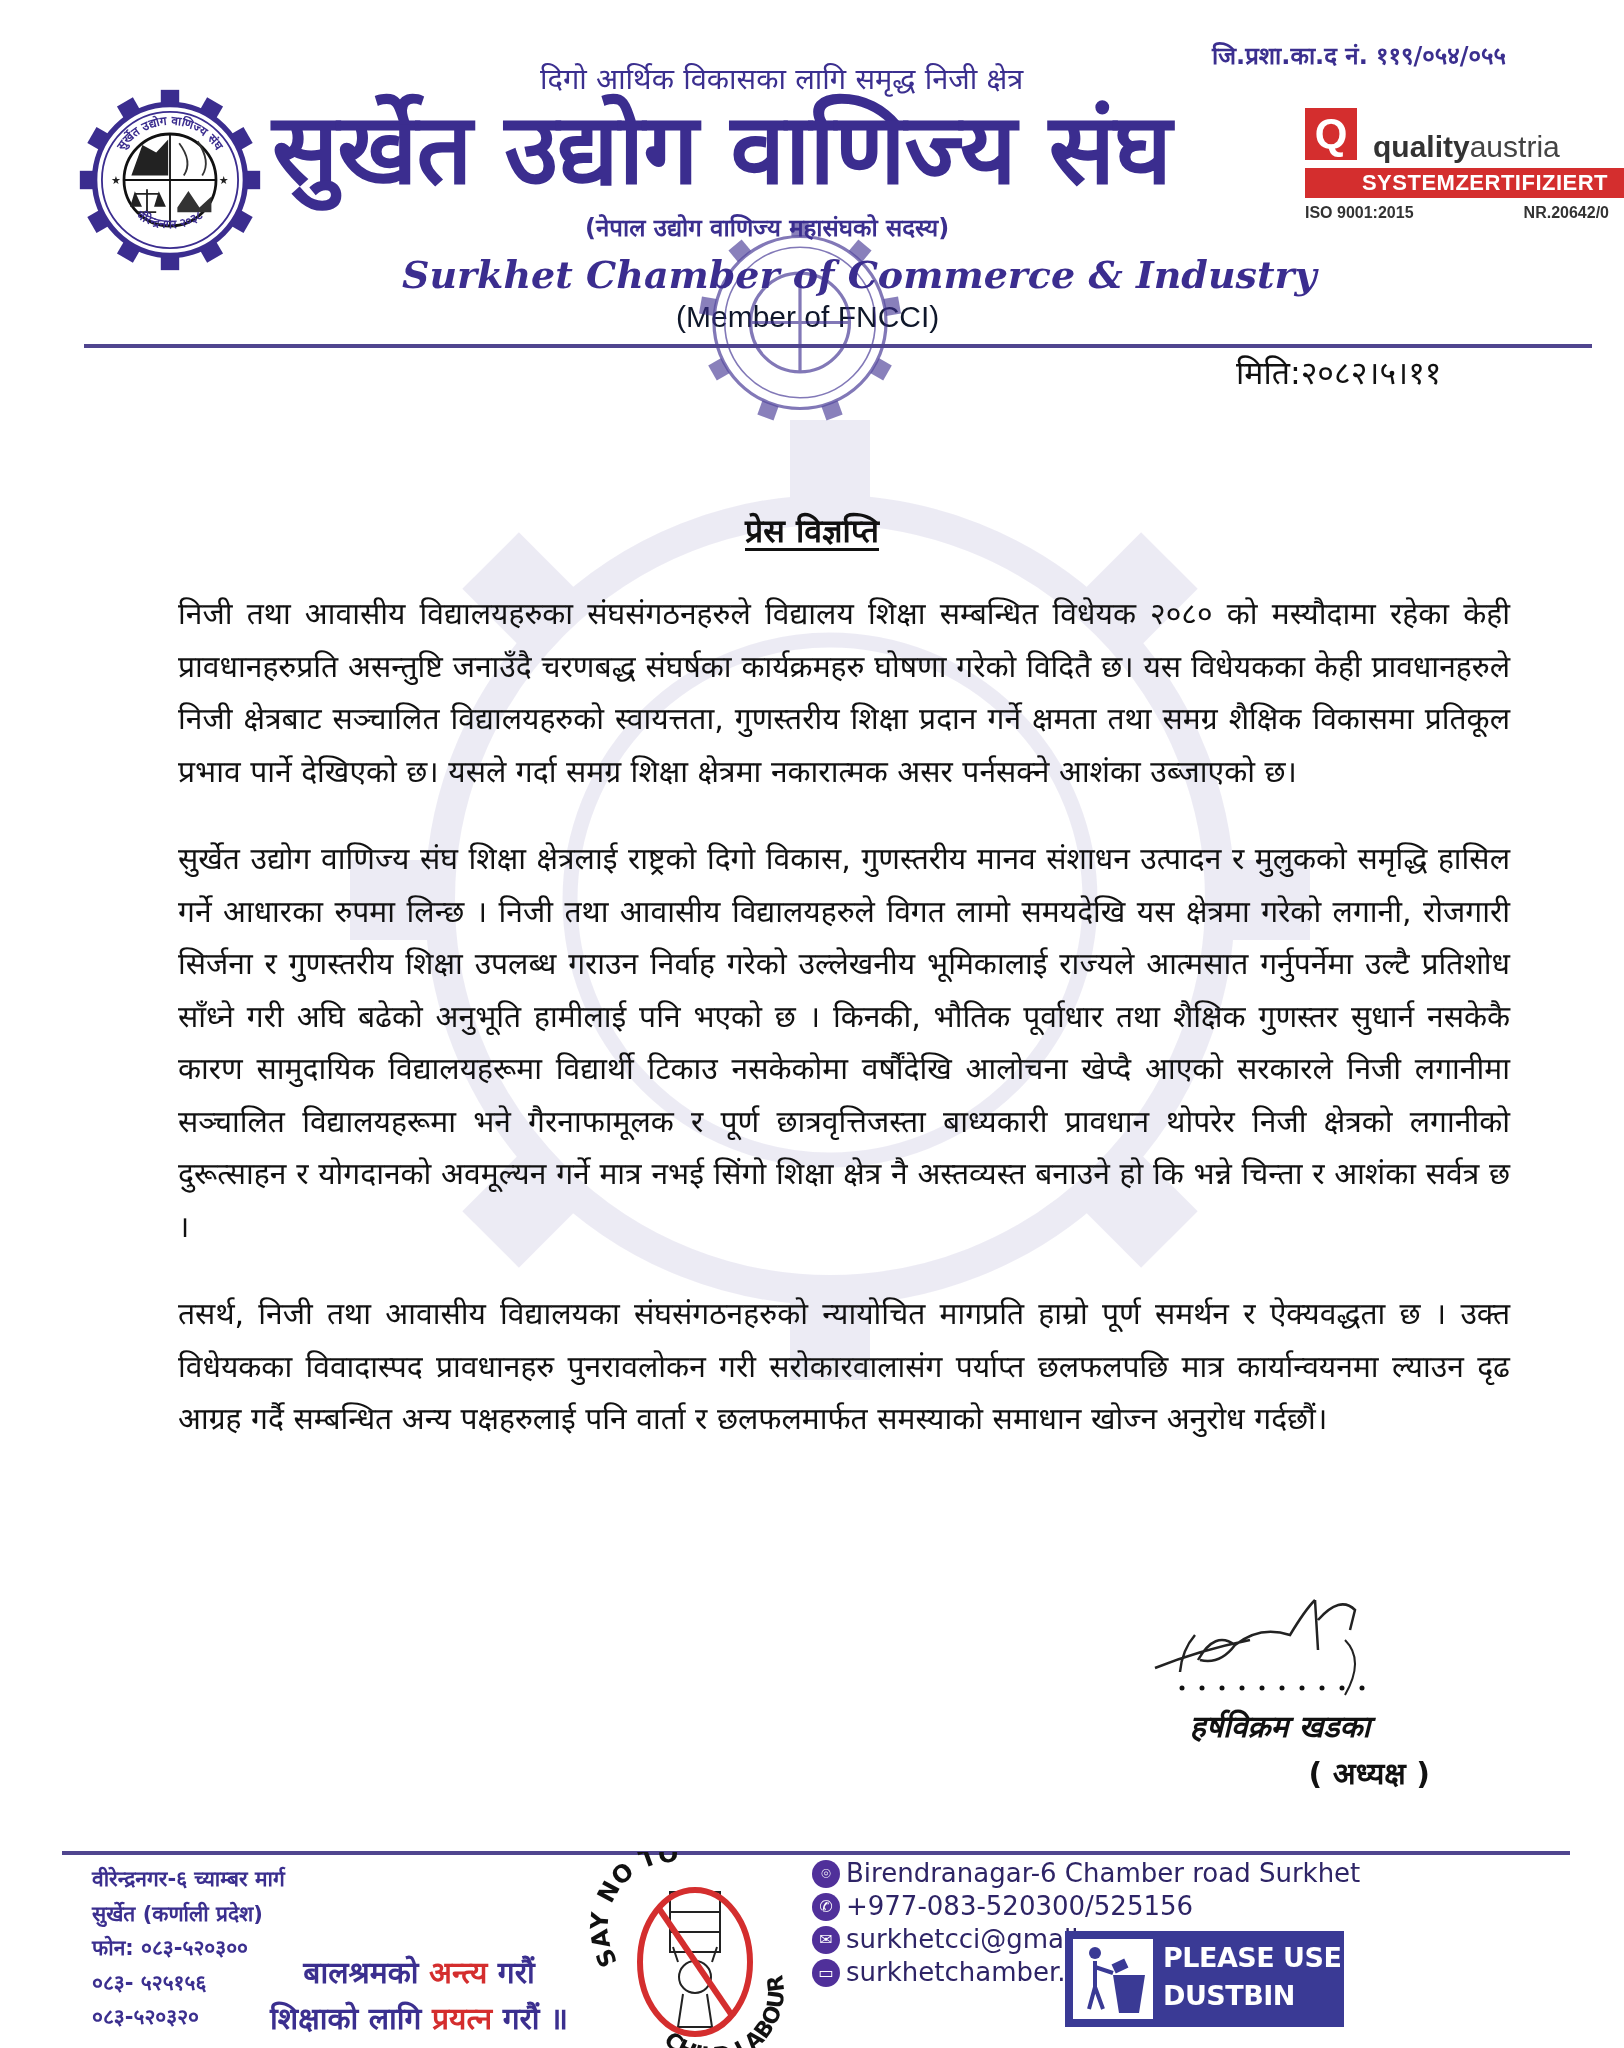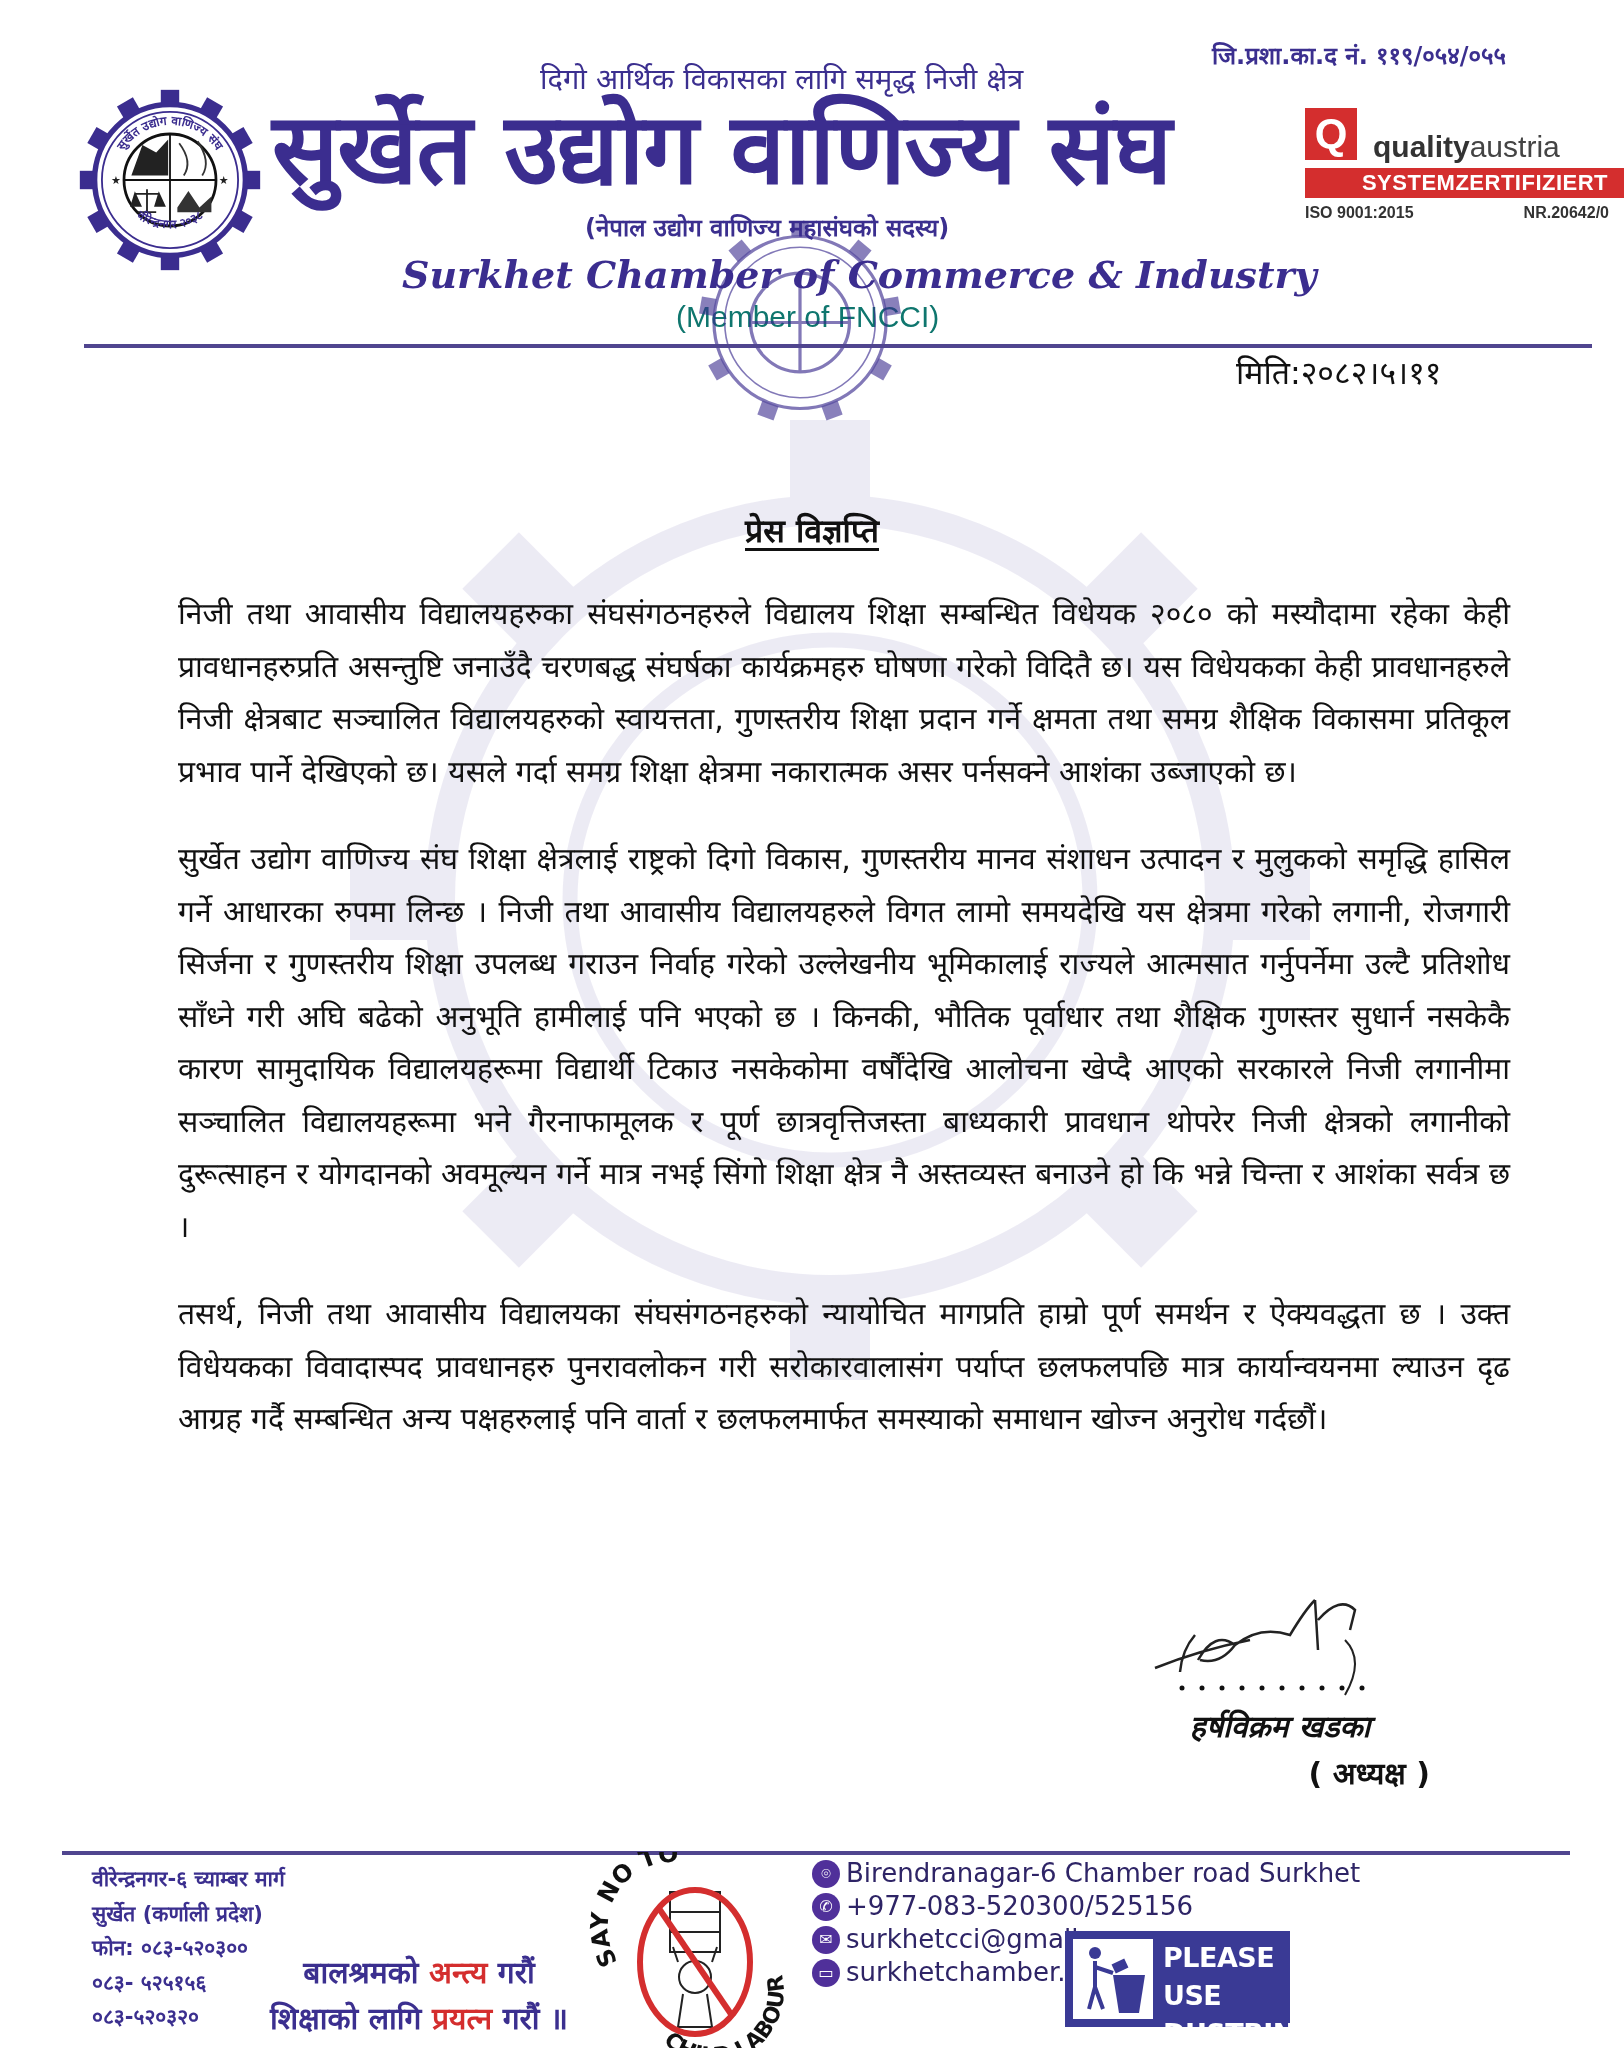--- a/index.html
+++ b/index.html
@@ -8,21 +8,21 @@
 
   .watermark { position: absolute; left: 330px; top: 400px; width: 1000px; height: 1000px; opacity: 0.09; pointer-events: none; }
 
   
   .logo { position: absolute; left: 78px; top: 88px; width: 184px; height: 184px; }
   .tagline { position: absolute; left: 540px; top: 58px; font-size: 29px; color: #3b2f8f; font-family: "DejaVu Sans", sans-serif; }
   .regno { position: absolute; left: 1212px; top: 38px; font-size: 24px; color: #3b2f8f; font-weight: bold; }
   .org-np { position: absolute; left: 272px; top: 100px; font-size: 98px; font-weight: bold; color: #3b2d8f; letter-spacing: -1px; font-family: "DejaVu Sans", sans-serif; line-height: 1; }
   .member-np { position: absolute; left: 585px; top: 210px; font-size: 24px; color: #3b2f8f; font-weight: bold; }
   .org-en { position: absolute; left: 402px; top: 252px; font-size: 38px; font-family: "DejaVu Serif", serif; font-style: italic; font-weight: bold; color: #3b2d8f; }
-  .member-en { position: absolute; left: 676px; top: 300px; font-size: 30px; color: #0f766e; font-family: "Liberation Sans", sans-serif; }
+  .member-en { position: absolute; left: 676px; top: 300px; font-size: 30px; color: #0f172a; font-family: "Liberation Sans", sans-serif; }
   .stamp { position: absolute; left: 690px; top: 215px; width: 220px; height: 215px; opacity: 0.85; }
 
   .qa { position: absolute; left: 1305px; top: 108px; width: 304px; height: 110px; }
   .qa-q { position: absolute; left: 0; top: 0; width: 52px; height: 52px; background: #d42e2e; color: #fff; font-weight: bold; font-size: 42px; text-align: center; line-height: 52px; font-family: "Liberation Sans", sans-serif; }
   .qa-name { position: absolute; left: 68px; top: 22px; font-size: 30px; color: #444; font-family: "Liberation Sans", sans-serif; }
   .qa-name b { color: #333; }
   .qa-bar { position: absolute; left: 0; top: 60px; width: 360px; height: 30px; background: #d42e2e; color: #fff; font-weight: bold; font-size: 22px; text-align: center; line-height: 30px; font-family: "Liberation Sans", sans-serif; letter-spacing: 0.5px; }
   .qa-iso { position: absolute; left: 0; top: 96px; font-size: 16px; font-weight: bold; color: #333; font-family: "Liberation Sans", sans-serif; }
   .qa-nr { position: absolute; right: 0; top: 96px; font-size: 16px; font-weight: bold; color: #333; font-family: "Liberation Sans", sans-serif; }
 
@@ -43,21 +43,21 @@
   
   .hr-bottom { position: absolute; left: 62px; top: 1851px; width: 1508px; height: 4px; background: #50458f; }
   .addr-np { position: absolute; left: 92px; top: 1862px; font-size: 21px; line-height: 34.5px; color: #3b2f8f; font-weight: bold; }
   .slogan { position: absolute; left: 270px; top: 1950px; font-size: 30px; line-height: 46px; color: #3b2f8f; font-weight: bold; text-align: center; }
   .slogan .red { color: #d42e2e; }
   .childlabour { position: absolute; left: 578px; top: 1852px; width: 210px; height: 196px; }
   .contacts { position: absolute; left: 812px; top: 1857px; font-family: "DejaVu Sans", sans-serif; font-size: 26px; line-height: 33px; color: #2e2466; }
   .contacts .row { display: flex; align-items: center; height: 33px; }
   .contacts .ic { width: 28px; height: 28px; border-radius: 50%; background: #50309a; color: #fff; font-size: 16px; line-height: 28px; text-align: center; margin-right: 6px; flex: none; }
   .contacts .indent { padding-left: 34px; }
-  .dustbin { position: absolute; left: 1065px; top: 1931px; width: 225px; height: 96px; background: #3a3a95; color: #fff; }
+  .dustbin { position: absolute; left: 1065px; top: 1931px; width: 279px; height: 96px; background: #3a3a95; color: #fff; }
   .dustbin .fig { position: absolute; left: 8px; top: 8px; width: 80px; height: 80px; background: #fff; }
   .dustbin .txt { position: absolute; left: 98px; top: 8px; font-family: "DejaVu Sans", sans-serif; font-weight: bold; font-size: 27px; line-height: 38px; letter-spacing: -0.5px; }
 </style>
 </head>
 <body>
 
 <svg class="watermark" viewBox="0 0 200 200">
   <g fill="none" stroke="#3b2d8f" stroke-width="6">
     <circle cx="100" cy="100" r="78"></circle>
     <circle cx="100" cy="100" r="52" stroke-width="3"></circle>

